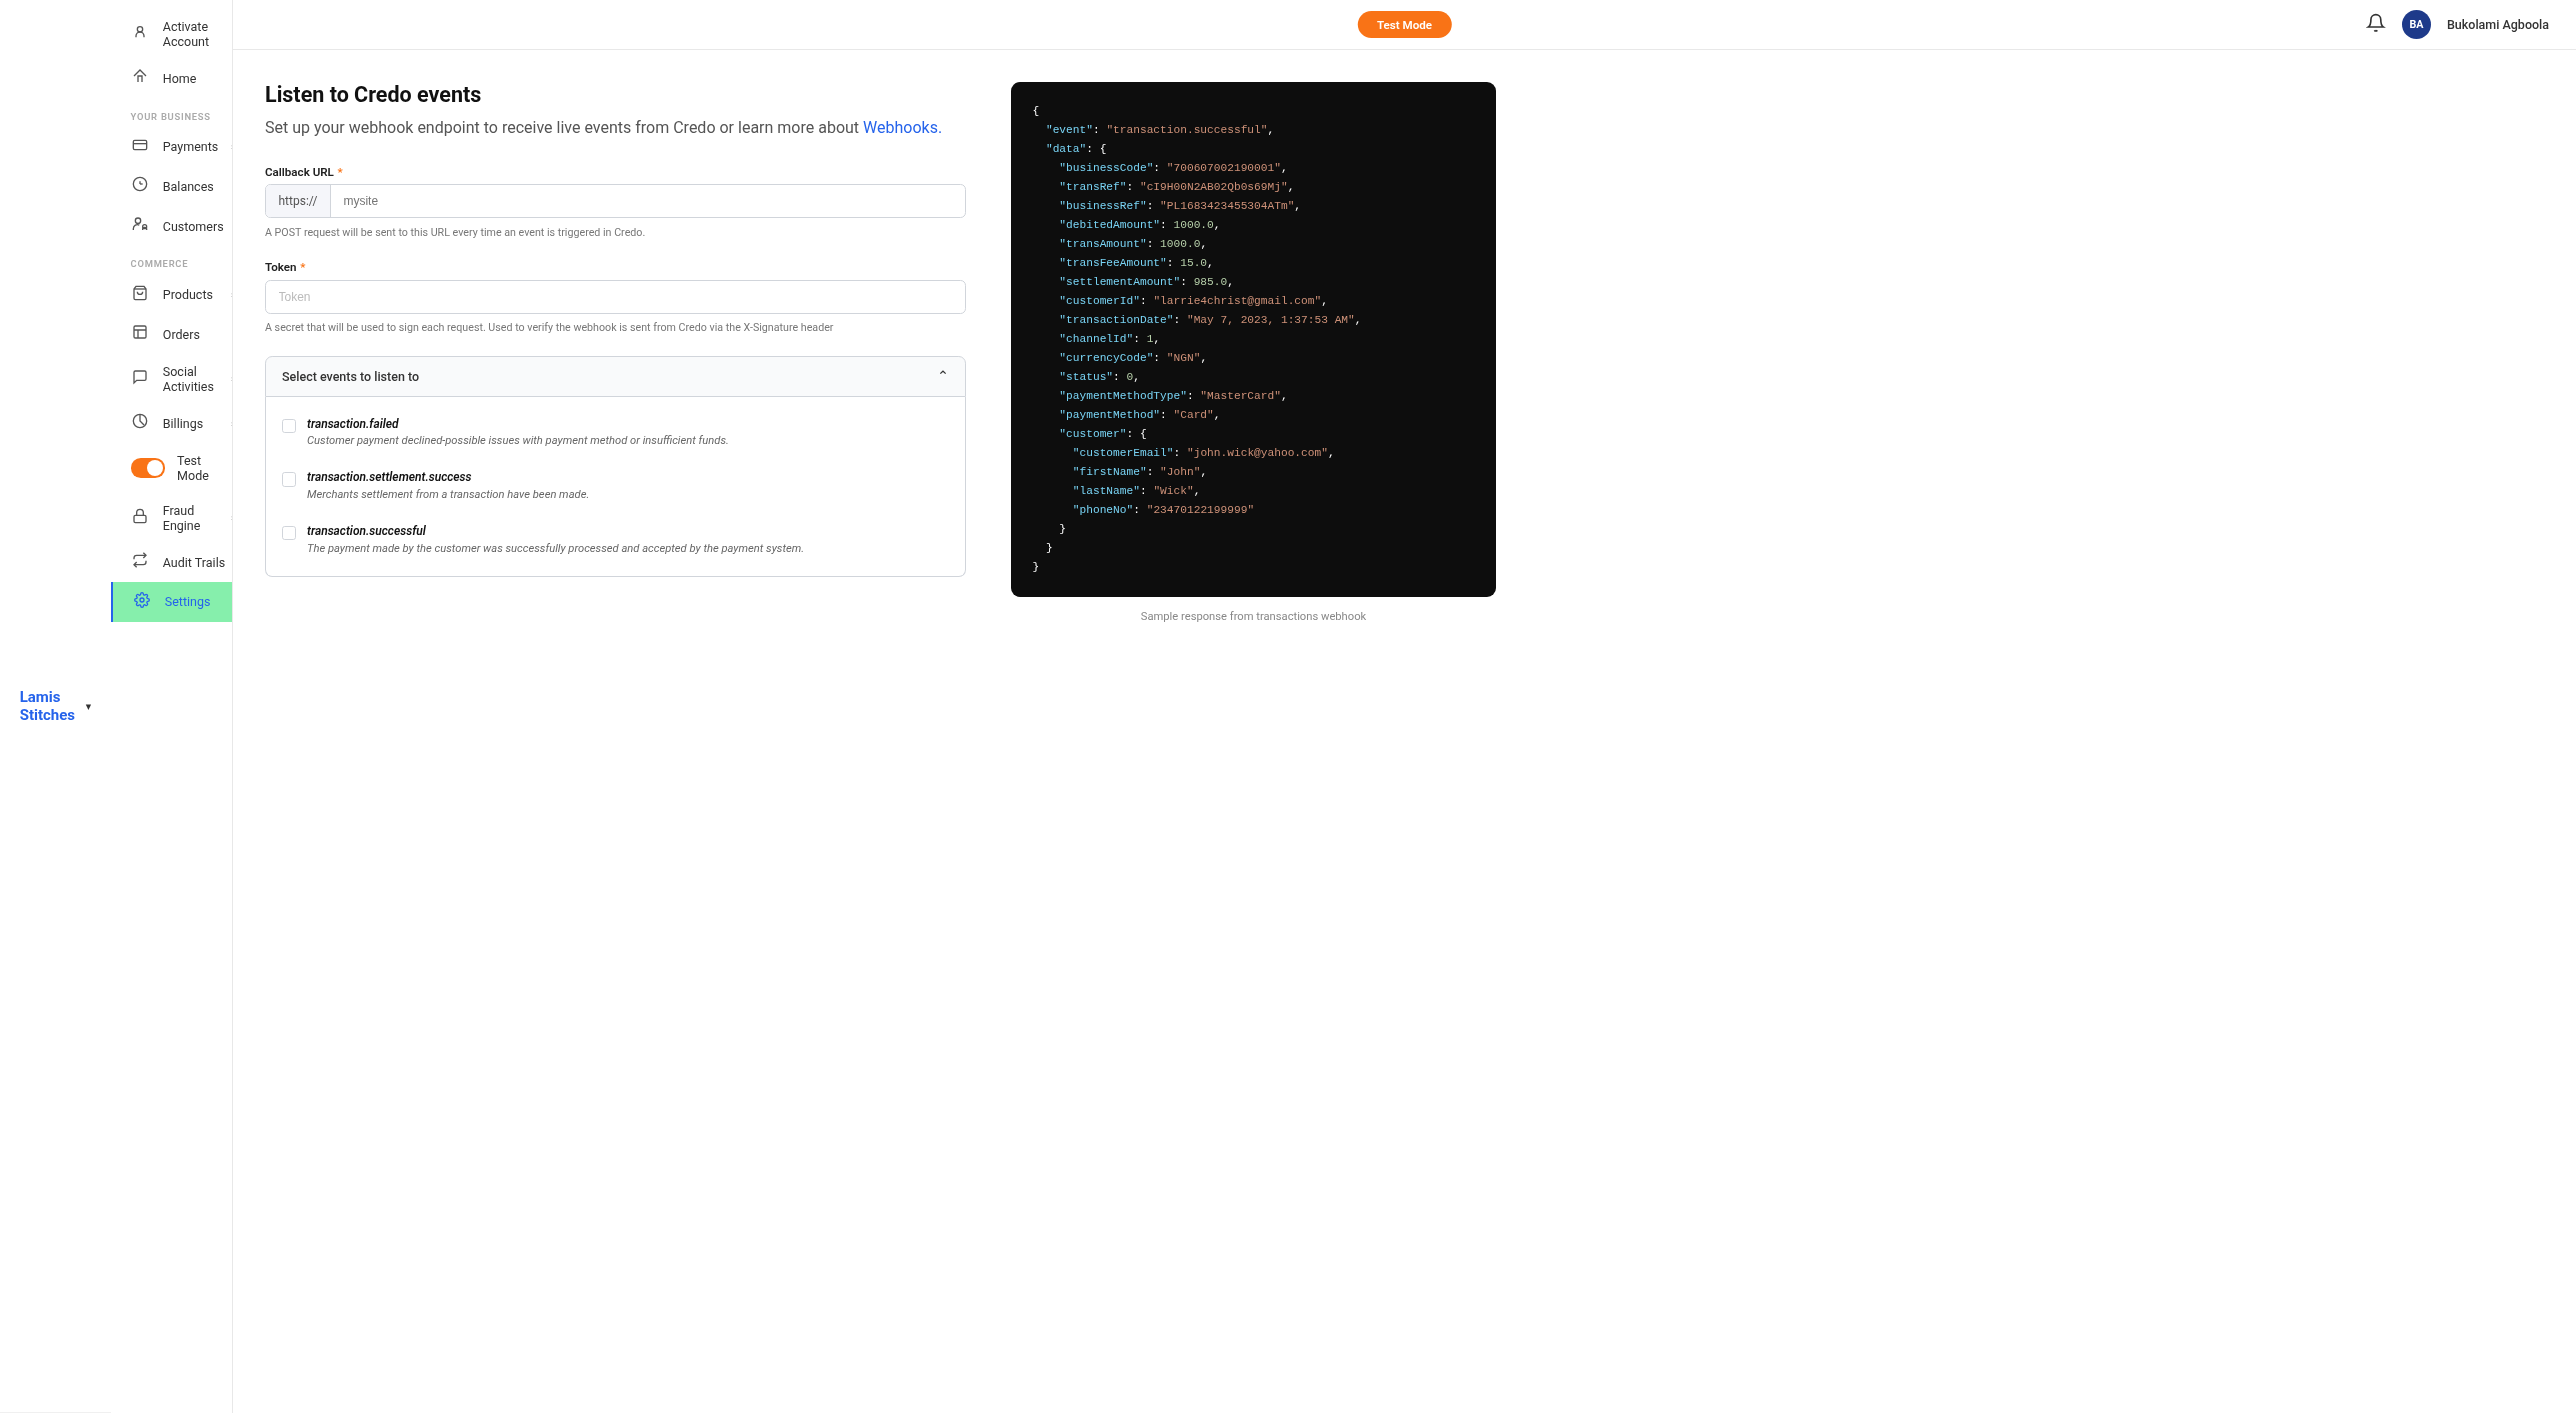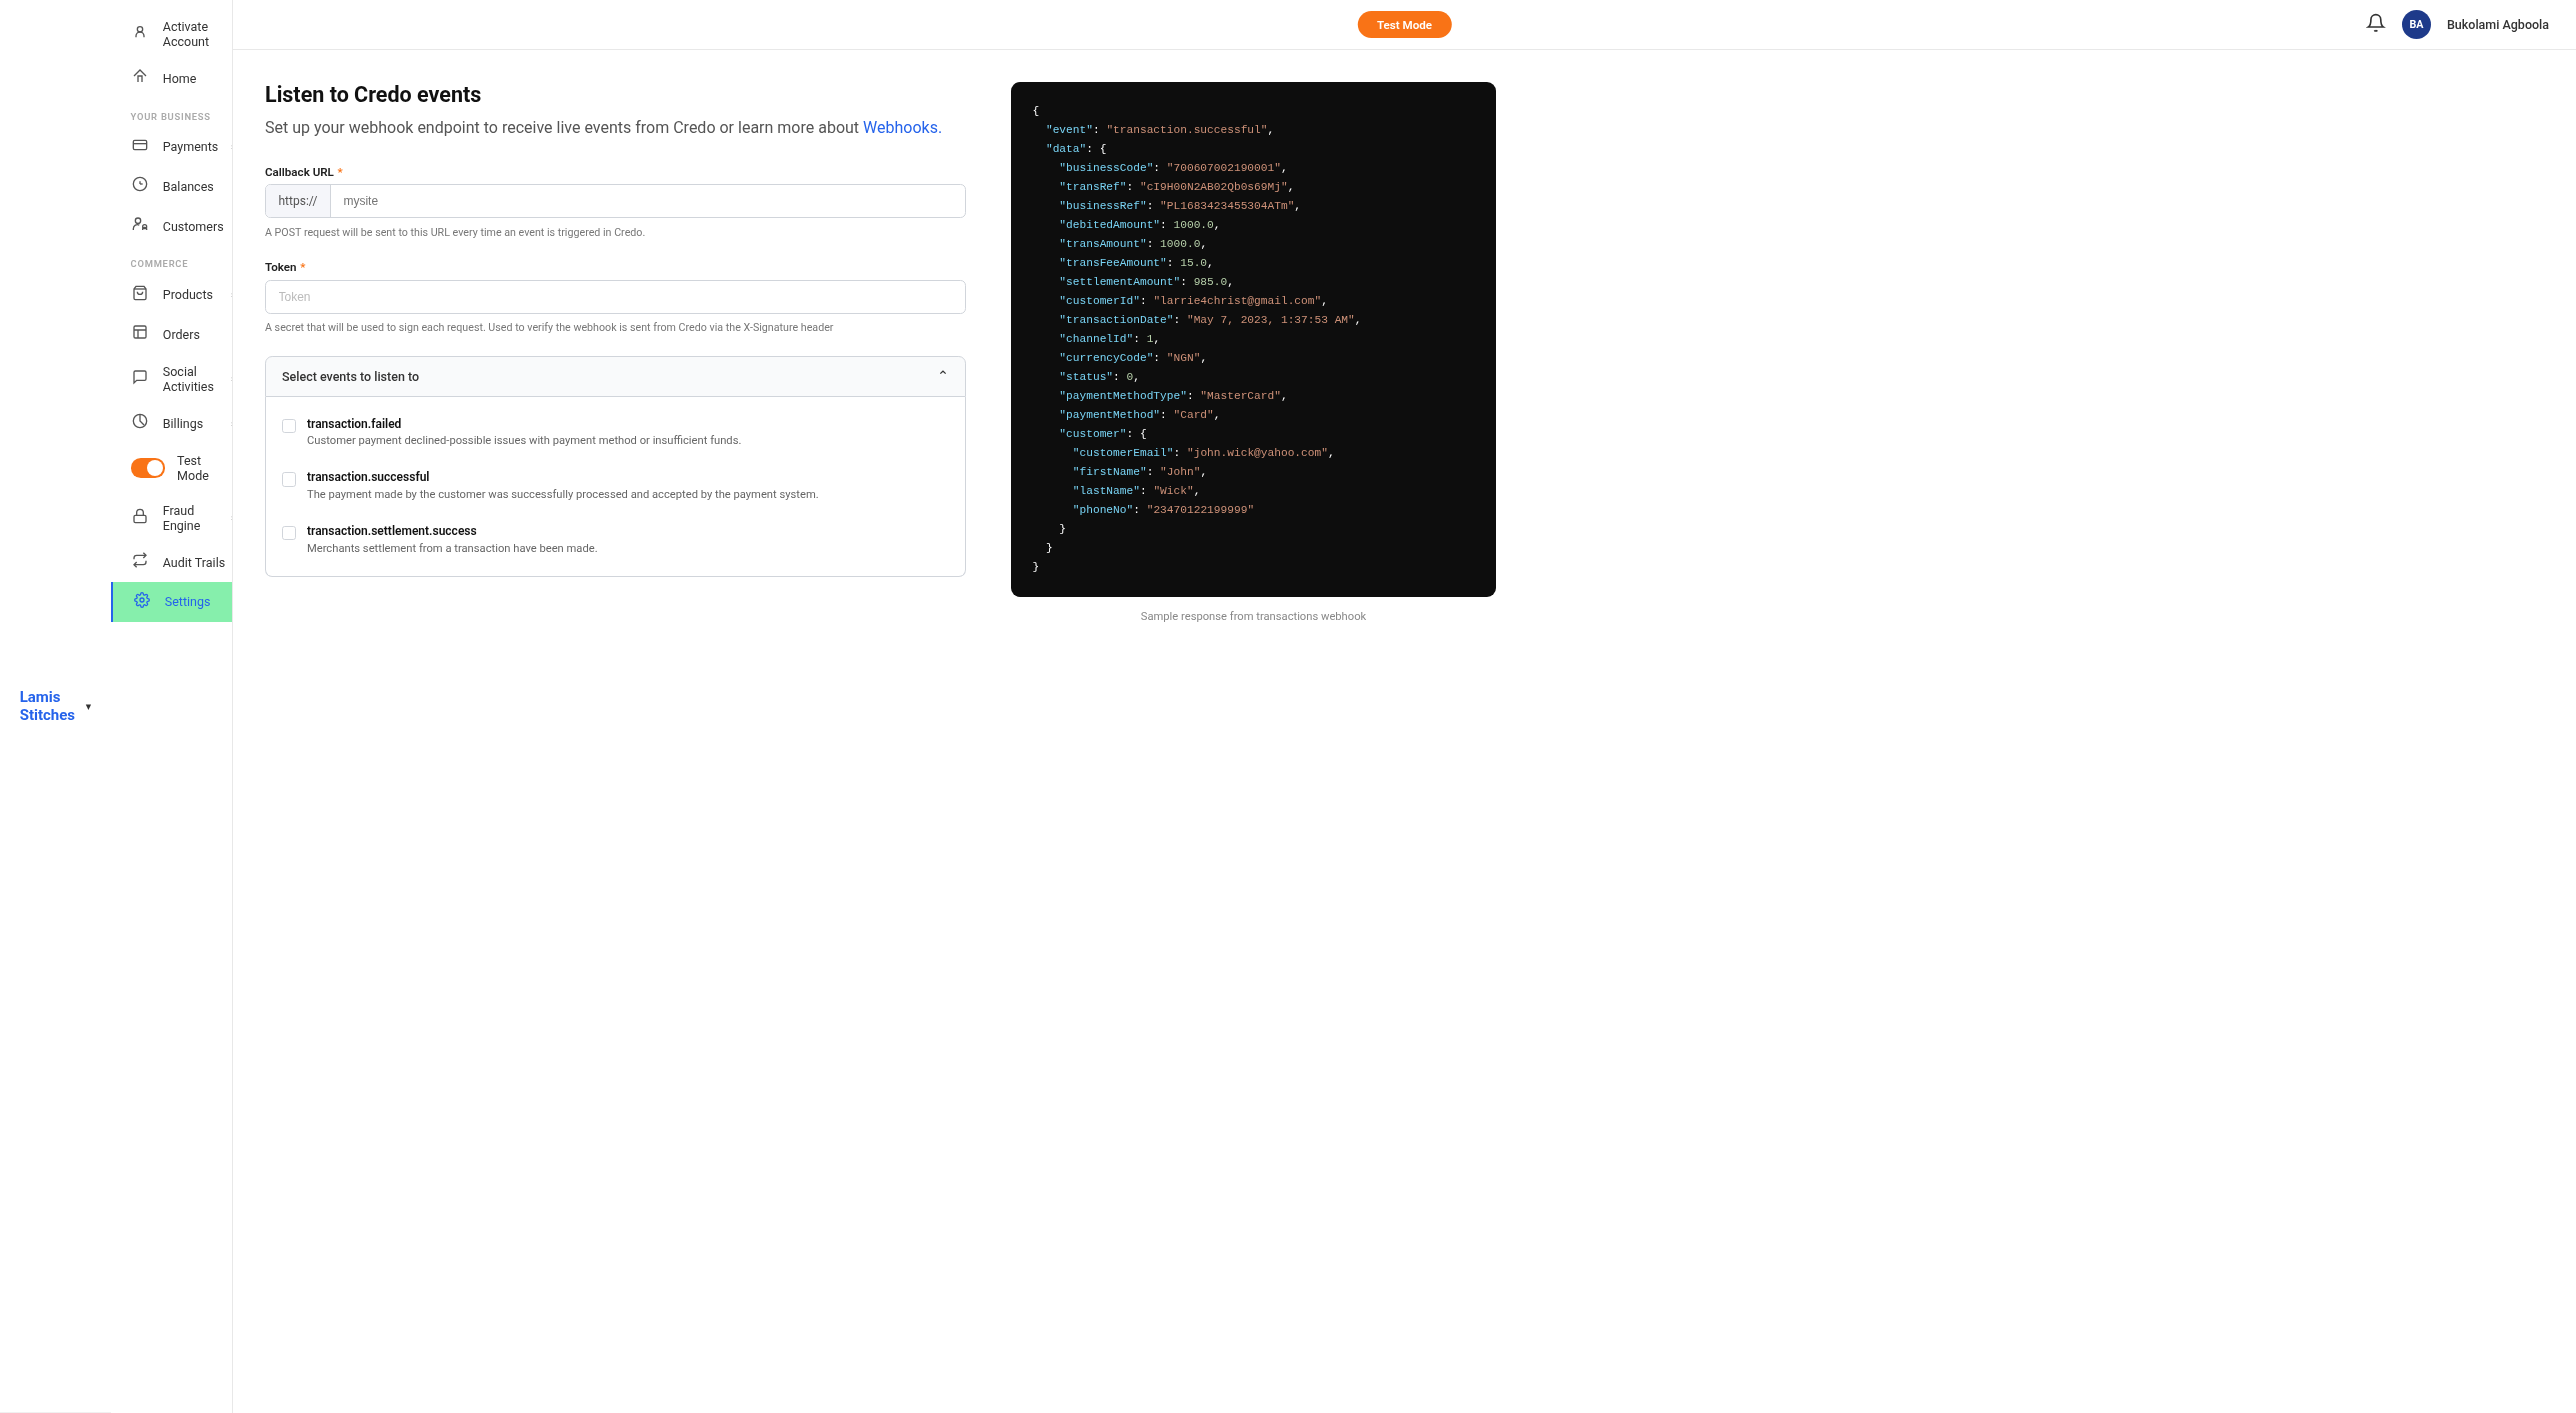--- a/index.html
+++ b/index.html
@@ -236,20 +236,21 @@
       font-size: 12.5px;
       color: #333;
       font-weight: 500;
       gap: 40px;
     }
     .events-body {
       border: 0.9px solid #d1d5db;
       border-top: none;
       border-radius: 0 0 7.2px 7.2px;
       padding: 9px 0;
+      font-style: italic;
     }
     .event-item {
       display: flex;
       align-items: flex-start;
       gap: 10.7px;
       padding: 10.7px 16px;
     }
     .event-checkbox {
       width: 14.3px;
       height: 14.3px;
@@ -518,30 +519,30 @@
             <div class="event-checkbox"></div>
             <div>
               <div class="event-name">transaction.failed</div>
               <div class="event-desc">Customer payment declined-possible issues with payment method or insufficient funds.</div>
             </div>
           </div>
 
           <div class="event-item">
             <div class="event-checkbox"></div>
             <div>
-              <div class="event-name">transaction.successful</div>
-              <div class="event-desc">The payment made by the customer was successfully processed and accepted by the payment system.</div>
+              <div class="event-name">transaction.settlement.success</div>
+              <div class="event-desc">Merchants settlement from a transaction have been made.</div>
             </div>
           </div>
 
           <div class="event-item">
             <div class="event-checkbox"></div>
             <div>
-              <div class="event-name">transaction.settlement.success</div>
-              <div class="event-desc">Merchants settlement from a transaction have been made.</div>
+              <div class="event-name">transaction.successful</div>
+              <div class="event-desc">The payment made by the customer was successfully processed and accepted by the payment system.</div>
             </div>
           </div>
         </div>
       </div>
     </div>
 
     <div class="right-panel">
       <div class="code-block">
         <span class="t-brace">{</span><br>
         &nbsp;&nbsp;<span class="t-key">"event"</span><span class="t-brace">:</span> <span class="t-string">"transaction.successful"</span>,<br>

